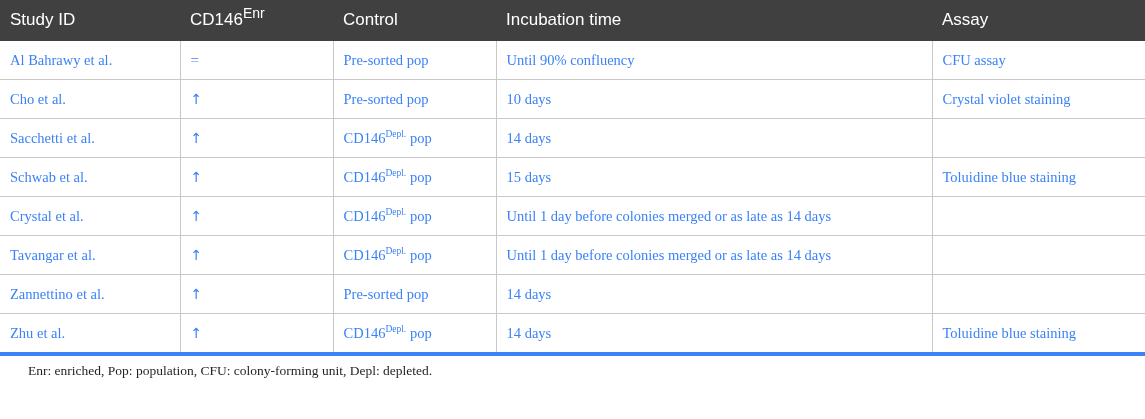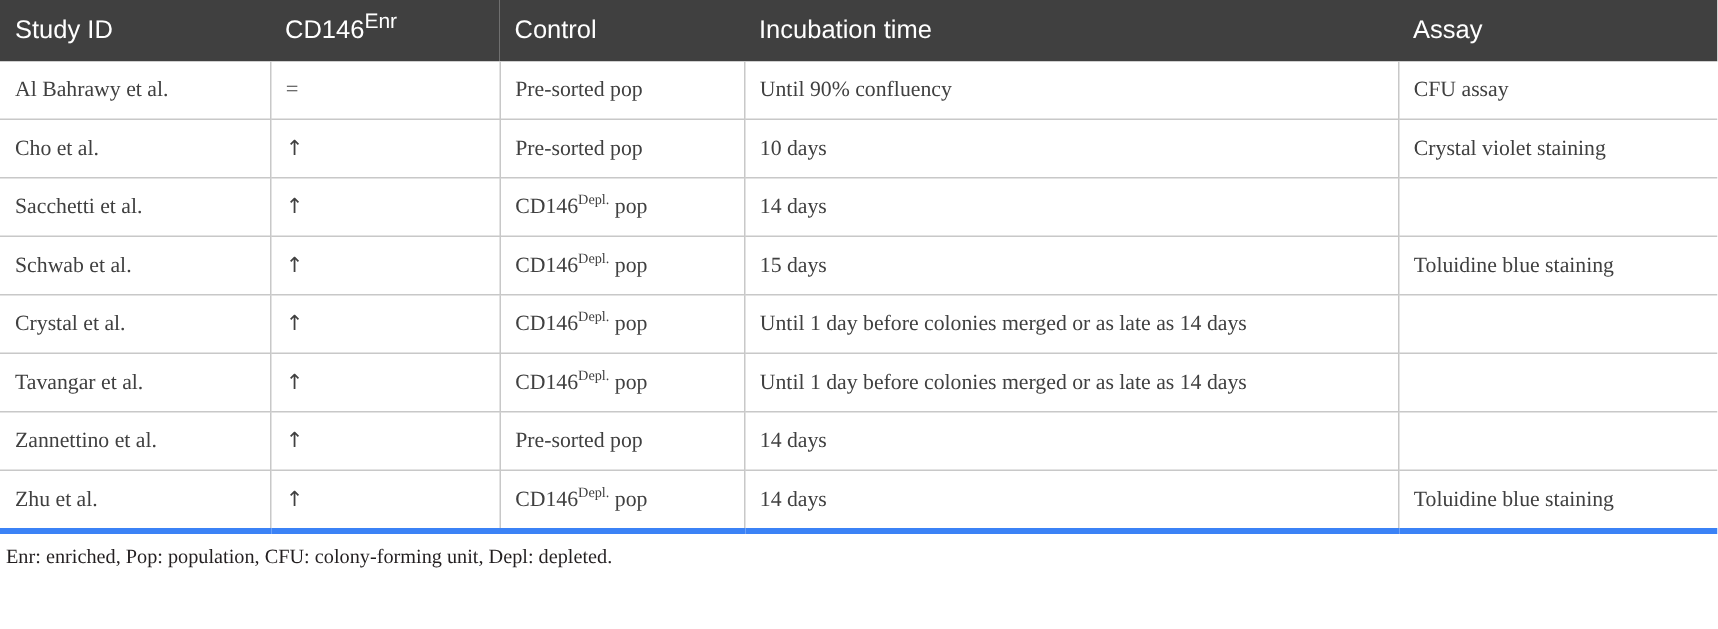--- a/index.html
+++ b/index.html
@@ -31,21 +31,21 @@
     font-size: 17px;
     text-align: left;
     padding: 9px 10px 10px 10px;
     height: 22px;
     vertical-align: middle;
     border: none;
   }
   table.data-table tbody td {
     font-family: "Liberation Serif", serif;
     font-size: 14.5px;
-    color: #404040;
+    color: #3b82f6;
     padding: 9px 10px 9px 10px;
     border-bottom: 1px solid #c8c8c8;
     border-right: 1px solid #c8c8c8;
     vertical-align: middle;
     height: 20px;
     background: #ffffff;
     margin-top: 36px;
   }
   table.data-table tbody tr td:last-child {
     border-right: none;
@@ -68,20 +68,21 @@
     line-height: 0;
   }
   thead sup {
     font-size: 14px;
   }
   .footnote {
     font-family: "Liberation Serif", serif;
     font-size: 13.5px;
     color: #231f20;
     padding: 7px 4px 4px 4px;
+    margin-left: 24px;
   }
   
   col.c0 { width: 180px; }
   col.c1 { width: 153px; }
   col.c2 { width: 163px; }
   col.c3 { width: 436px; }
   col.c4 { width: 213px; }
 </style>
 </head>
 <body>

